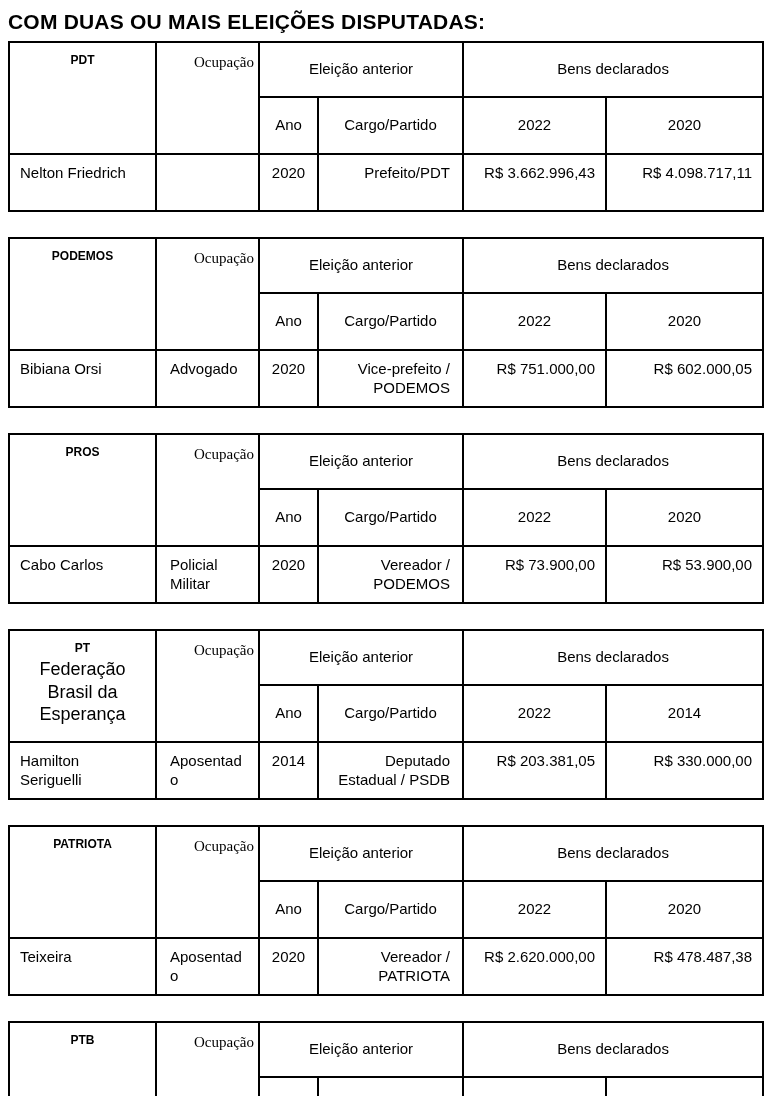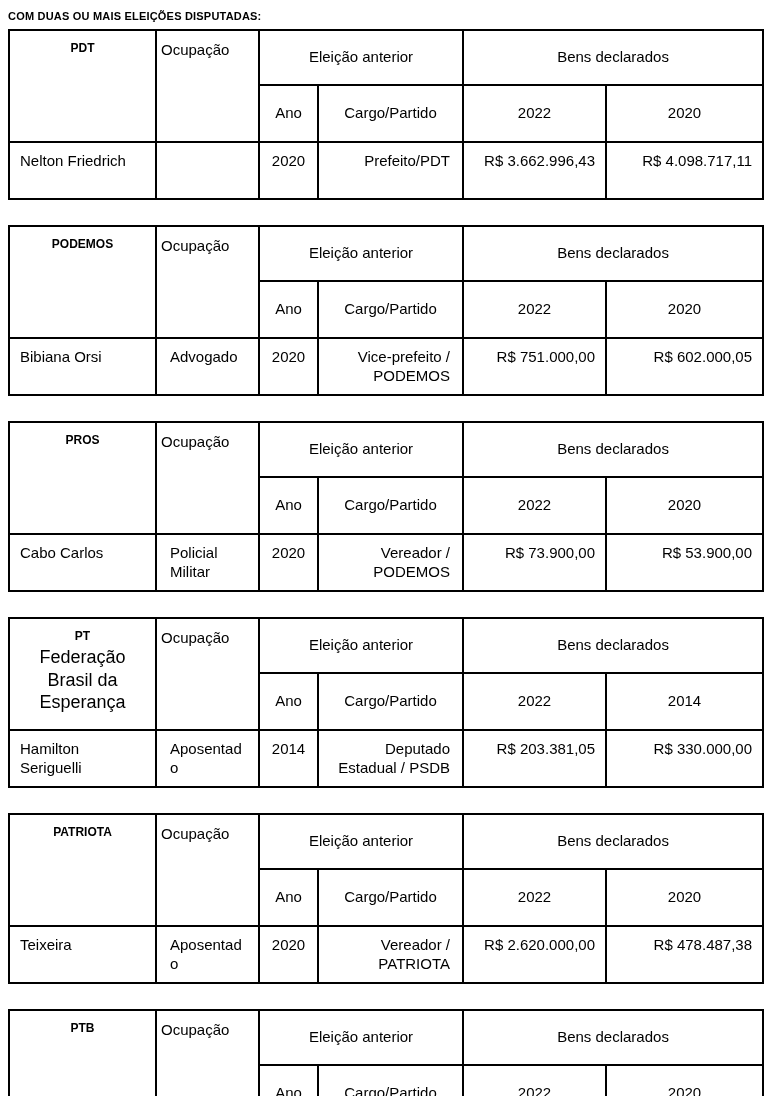--- a/index.html
+++ b/index.html
@@ -8,21 +8,21 @@
     background: #ffffff;
     font-family: "Liberation Sans", sans-serif;
     color: #000000;
   }
   body {
     width: 768px;
     padding: 8px 6px 10px 8px;
     box-sizing: border-box;
   }
   .page-title {
-    font-size: 11px;
+    font-size: 21px;
     font-weight: bold;
     letter-spacing: 0.2px;
     margin: 2px 0 7px 0;
   }
   table.party-table {
     border-collapse: collapse;
     table-layout: fixed;
     width: 754px;
     margin-bottom: 25px;
     font-size: 15px;
@@ -47,23 +47,24 @@
   th.party-cell {
     vertical-align: top;
     text-align: center;
     padding: 10px 6px 4px 6px;
   }
   .party-name { font-weight: bold; font-size: 12px; }
   .party-note { font-weight: normal; font-size: 18px; margin-top: 2px; }
   .party-note:empty { display: none; }
   th.occ-head {
     vertical-align: top;
-    text-align: left;
+    text-align: right;
     padding: 10px 4px 4px 4px;
     height: 96px;
+    font-family: Liberation Serif, serif;
   }
   th.span-head {
     height: 48px;
     text-align: center;
     vertical-align: middle;
     padding: 0 8px;
   }
   th.sub-head {
     height: 50px;
     text-align: center;

